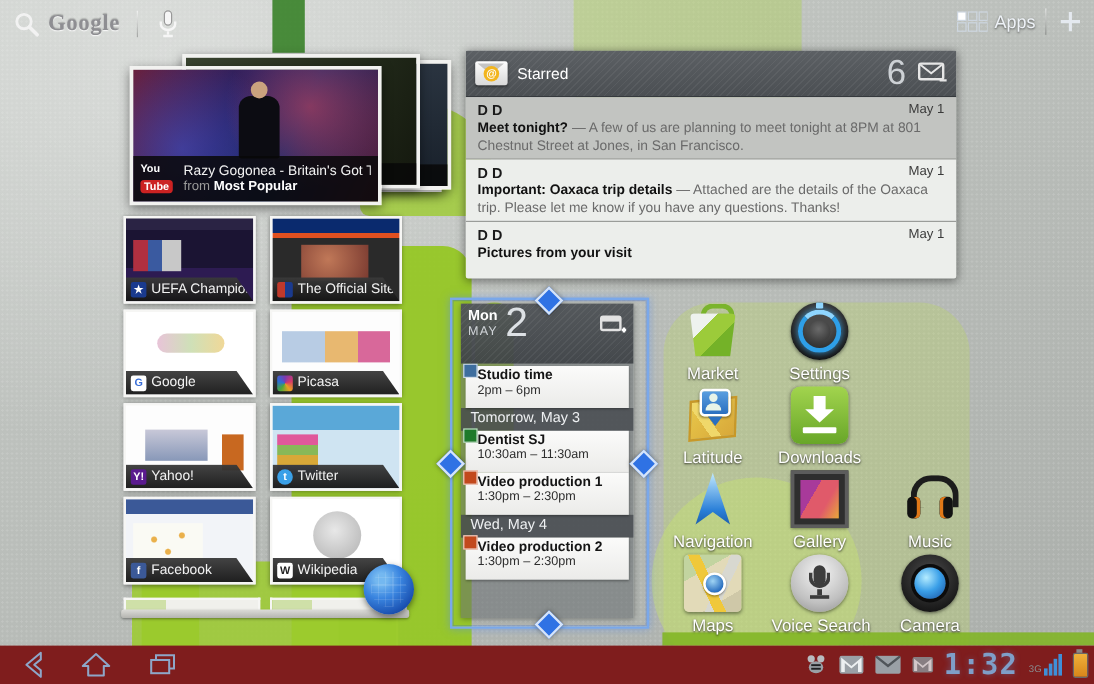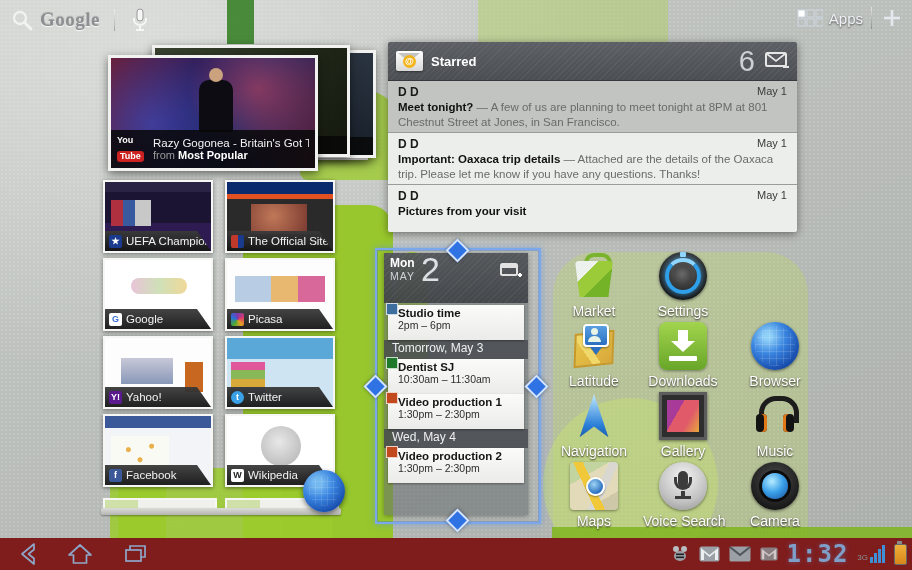--- a/index.html
+++ b/index.html
@@ -45,21 +45,21 @@
       repeating-linear-gradient(135deg, rgba(255,255,255,.05) 0 1px, transparent 1px 4px),
       linear-gradient(#5c6064,#4b4f53);
     border-bottom:1px solid #35393d}
   .mail-env{width:27px;height:20px;border-radius:2px;background:linear-gradient(#fefefe,#d8d8d8);position:relative;
     box-shadow:0 1px 2px rgba(0,0,0,.4)}
   .mail-env::before{content:"";position:absolute;left:2px;top:2px;border-left:11px solid transparent;
     border-right:11px solid transparent;border-top:9px solid #c4c4c4}
   .mail-env .at{position:absolute;left:7px;top:4px;width:13px;height:13px;border-radius:50%;
     background:#f2b51e;color:#fff;font-size:9px;line-height:13px;text-align:center;font-weight:bold}
   .mail-titles{margin-left:8px;flex:1;min-width:0}
-  .mail-title{font-size:13px;font-weight:bold;color:#fff;line-height:15px}
+  .mail-title{font-size:13px;font-weight:normal;color:#fff;line-height:15px}
   .mail-sub{font-size:11px;color:#b4b8bc;line-height:13px}
   .mail-count{font-size:29px;font-weight:300;color:#cdd1d5;margin-right:10px}
   .mail-rows{flex:1;display:flex;flex-direction:column}
   .mail-row{padding:4px 10px 0 10px;border-bottom:1px solid #9a9c99;overflow:hidden;cursor:pointer}
   .row-read{background:#c2c4c1;flex:0 0 47px}
   .row-unread{background:#eceeeb;flex:0 0 47px}
   .row-short{flex:0 0 43px}
   .m-line1{display:flex;justify-content:space-between;font-size:12px}
   .m-sender{font-weight:bold;color:#1a1a1a}
   .m-date{font-size:11px;color:#3a3a3a}
@@ -483,24 +483,20 @@
     <div class="app-label">Latitude</div>
   </div>
   <div class="app" style="left:643px;top:322px">
     <div class="ic ic-downloads">
         <div class="shaft"></div>
         <div class="head"></div>
         <div class="base"></div>
       </div>
     <div class="app-label">Downloads</div>
   </div>
-  <div class="app" style="left:735px;top:322px">
-    <div class="ic ic-browser"></div>
-    <div class="app-label">Browser</div>
-  </div>
   <div class="app" style="left:554px;top:392px">
     <div class="ic ic-navigation">
         <div class="arrow"></div>
       </div>
     <div class="app-label">Navigation</div>
   </div>
   <div class="app" style="left:643px;top:392px">
     <div class="ic ic-gallery"></div>
     <div class="app-label">Gallery</div>
   </div>

